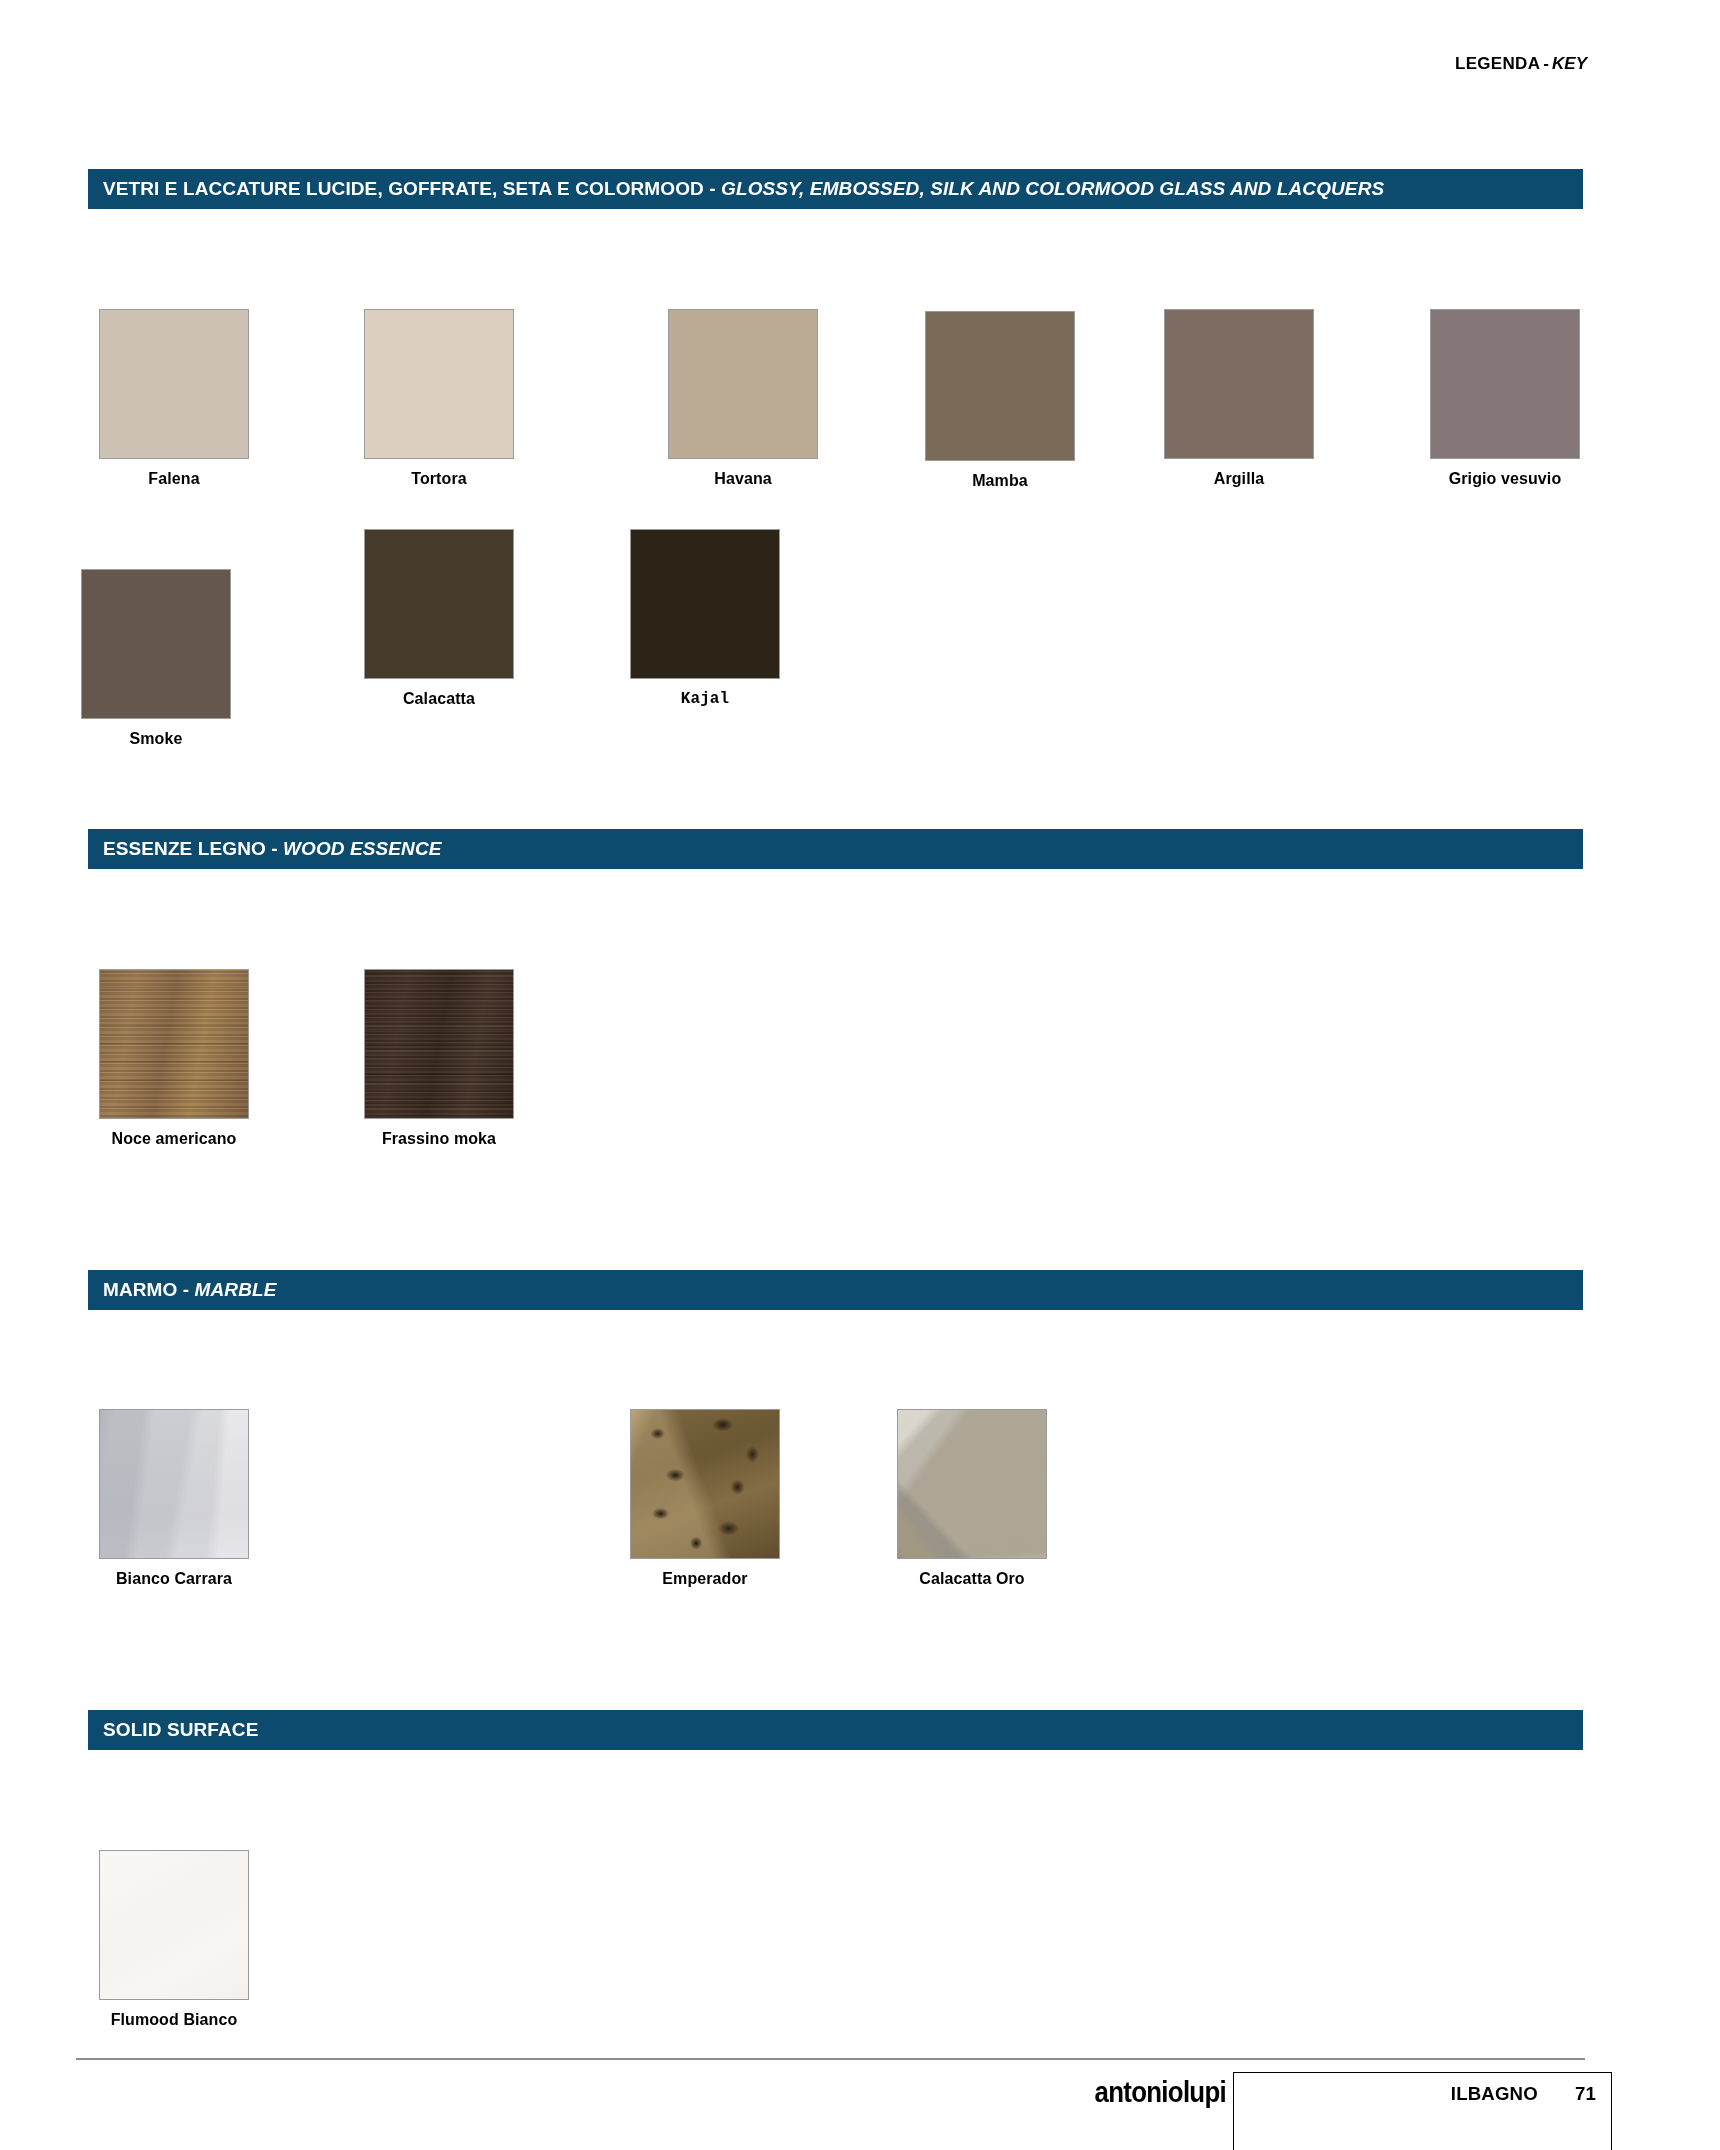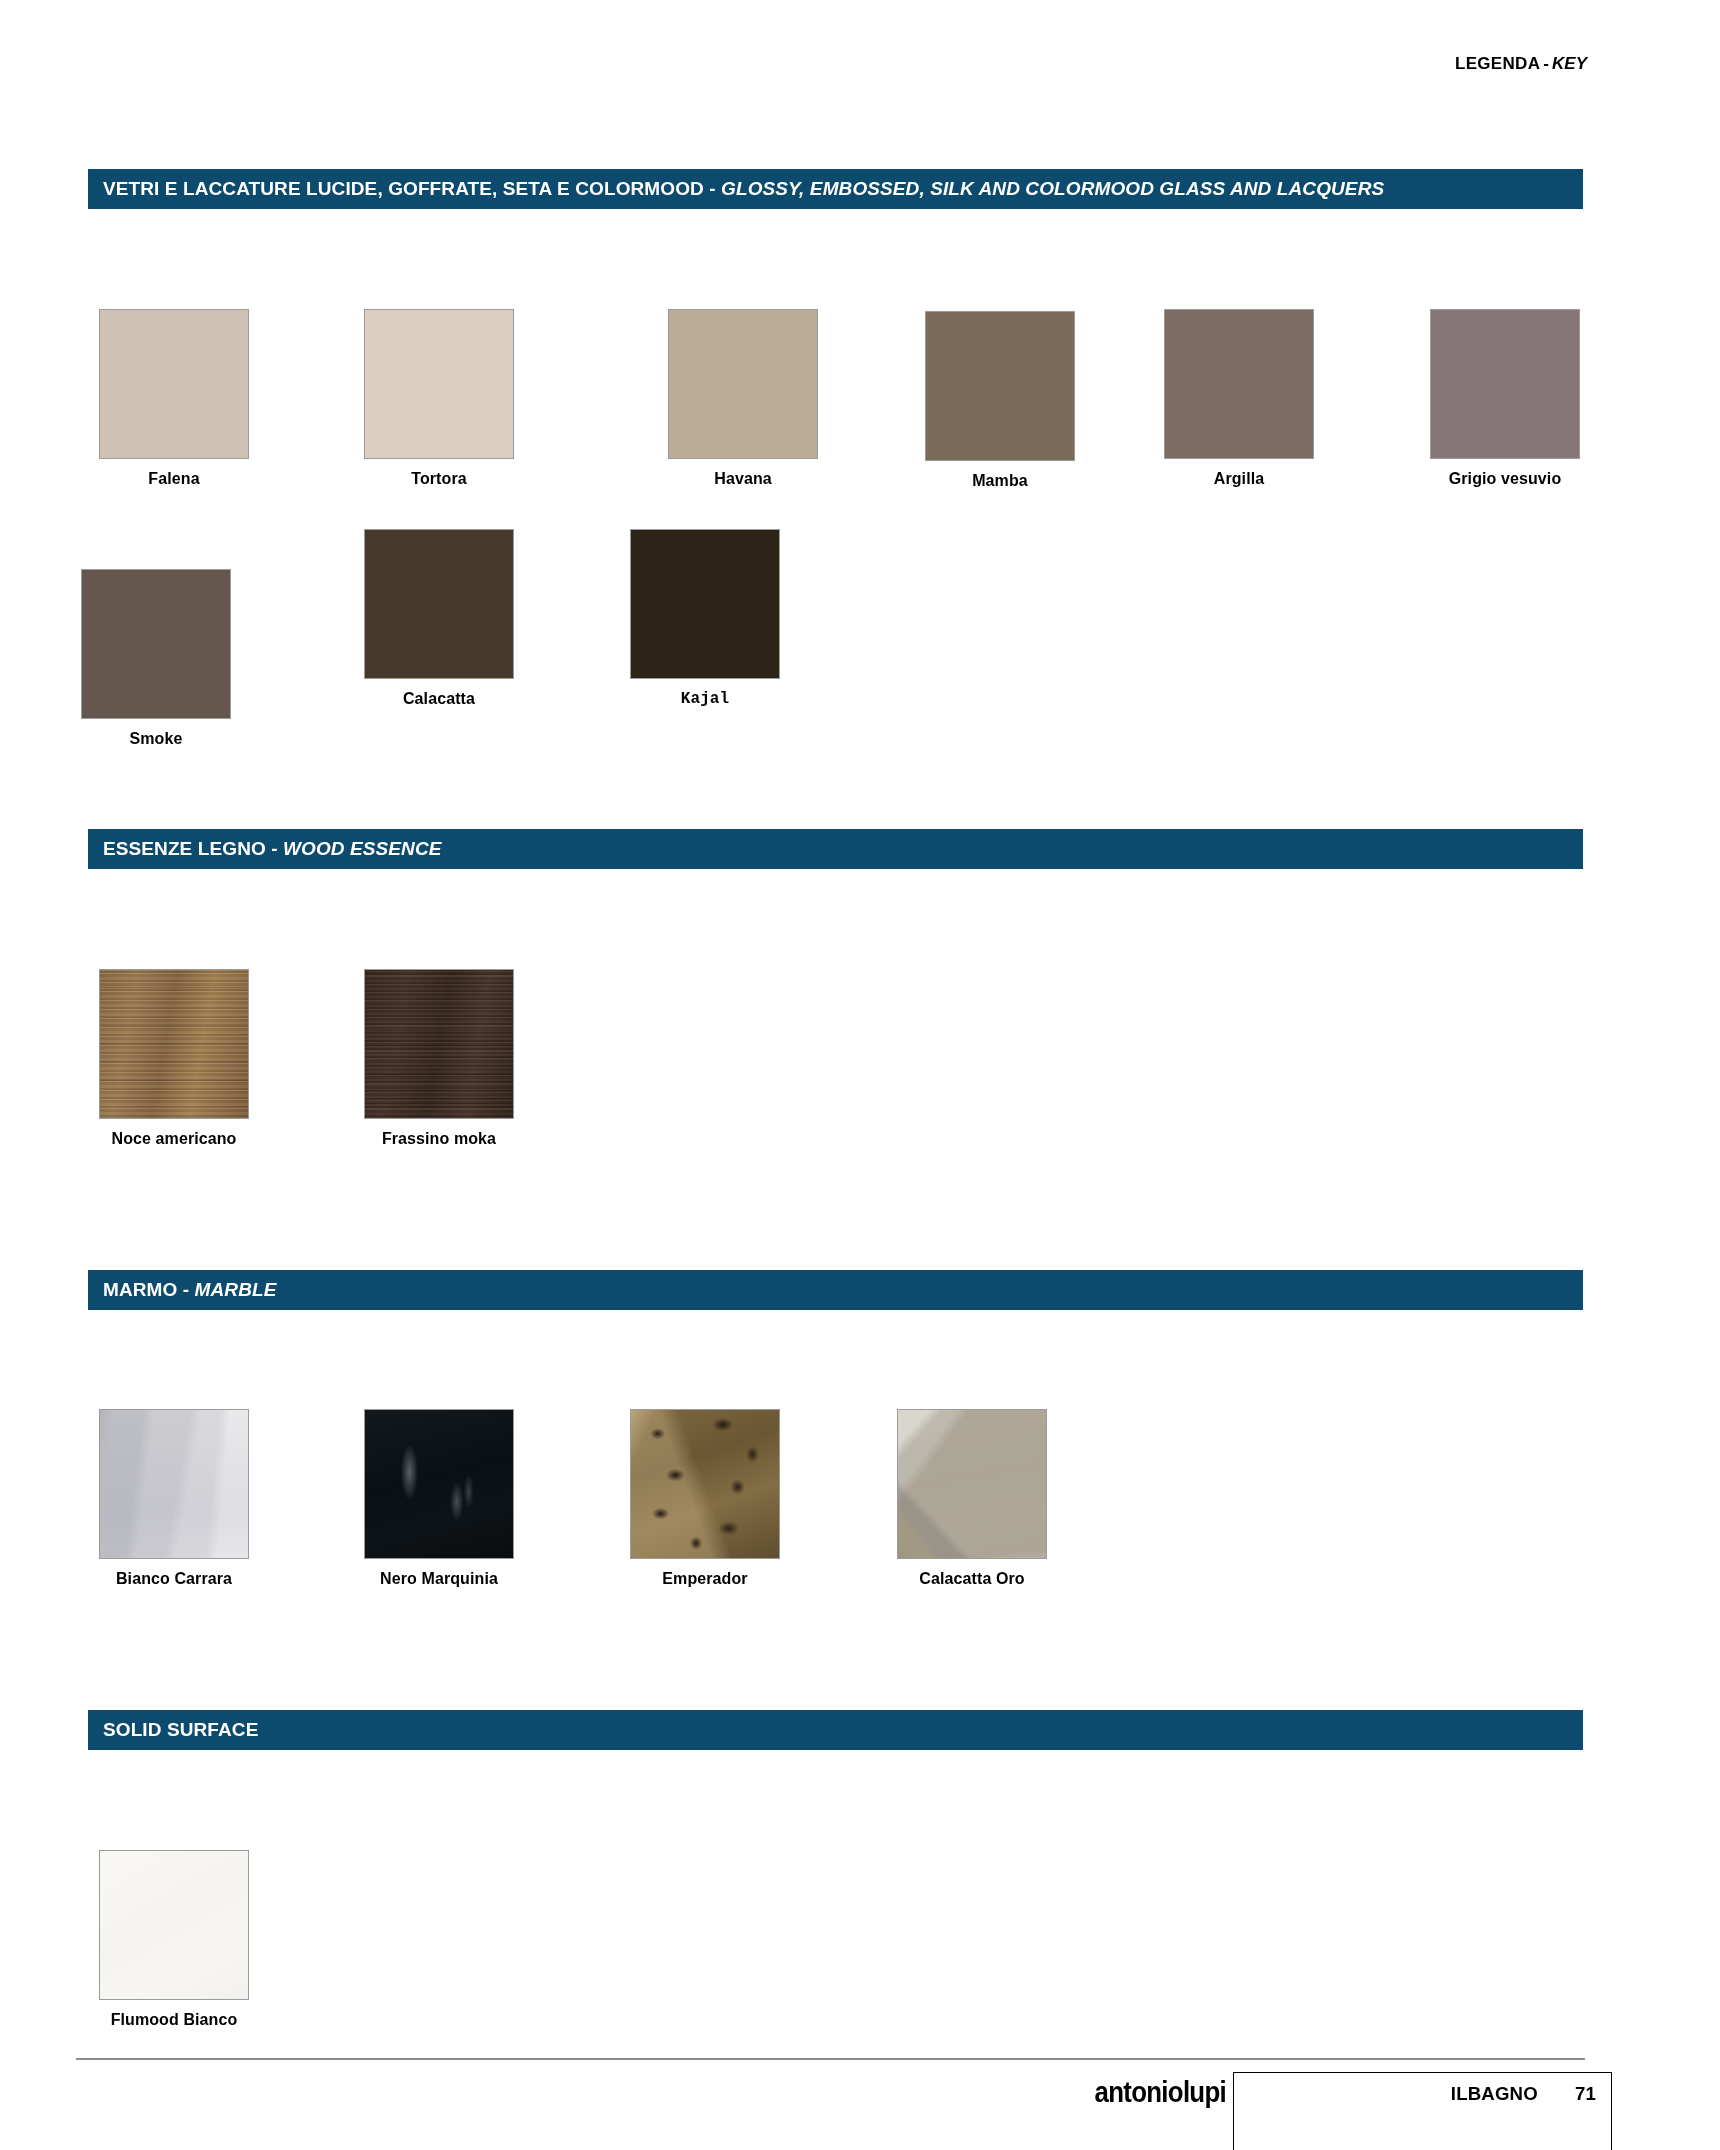--- a/index.html
+++ b/index.html
@@ -212,24 +212,20 @@
   </div>
 
   <div class="secbar" style="top:1270px;">
     <div class="txt"><span class="it">MARMO -</span> <span class="en">MARBLE</span></div>
   </div>
 
   <div class="swatch-wrap" style="left:99px;top:1409px;">
     <div class="sw marble-carrara"></div>
     <div class="sw-label">Bianco Carrara</div>
   </div>
-  <div class="swatch-wrap" style="left:364px;top:1409px;">
-    <div class="sw marble-nero"></div>
-    <div class="sw-label">Nero Marquinia</div>
-  </div>
   <div class="swatch-wrap" style="left:630px;top:1409px;">
     <div class="sw marble-emperador"></div>
     <div class="sw-label">Emperador</div>
   </div>
   <div class="swatch-wrap" style="left:897px;top:1409px;">
     <div class="sw marble-calacatta"></div>
     <div class="sw-label">Calacatta Oro</div>
   </div>
 
   <div class="secbar" style="top:1710px;">

